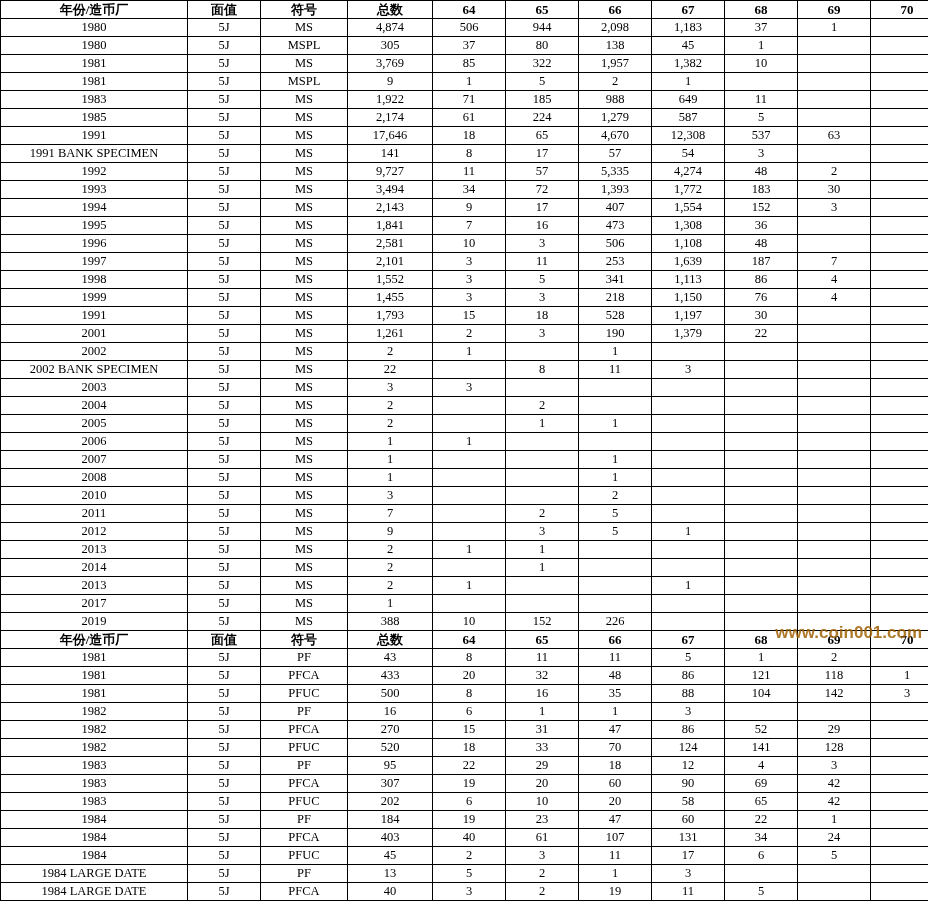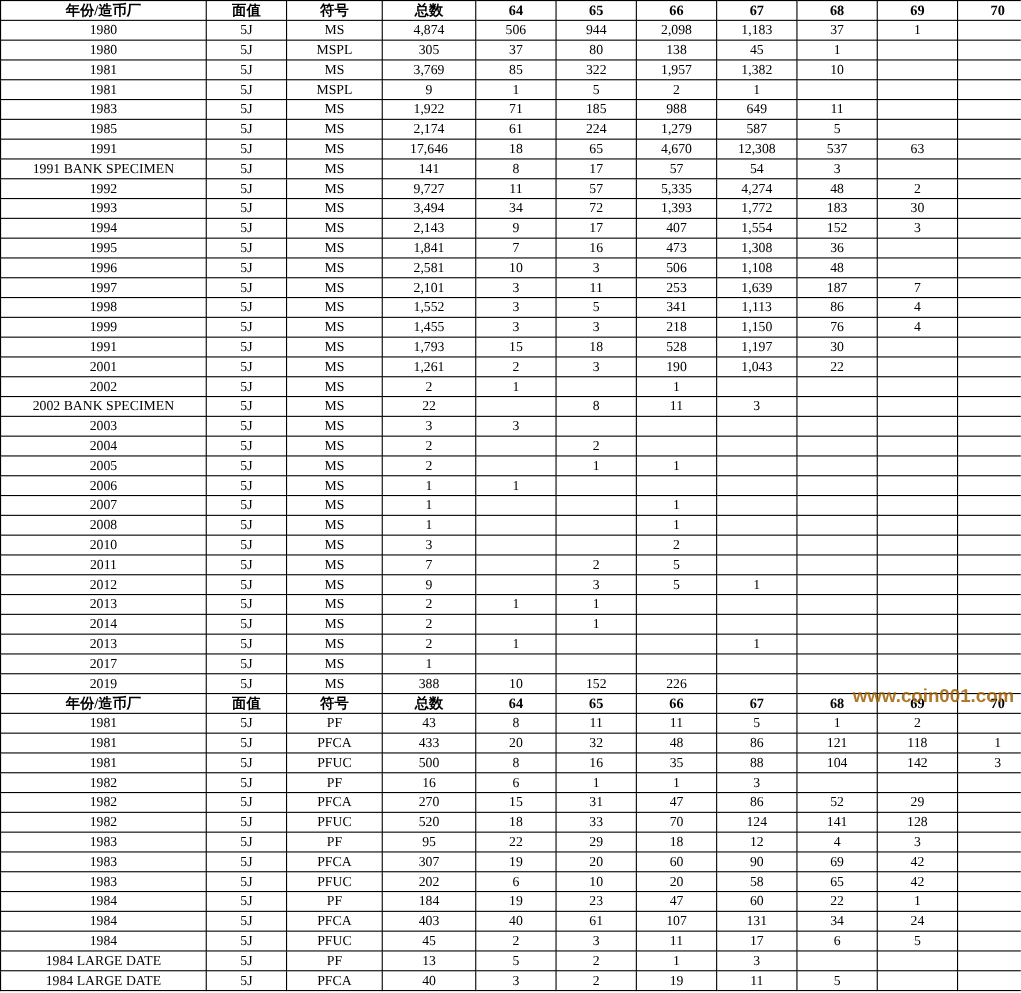--- a/index.html
+++ b/index.html
@@ -302,21 +302,21 @@
           <td class="c-g70"></td>
         </tr>
         <tr>
           <td class="c-year">2001</td>
           <td class="c-denom">5J</td>
           <td class="c-sym">MS</td>
           <td class="c-total">1,261</td>
           <td class="c-g">2</td>
           <td class="c-g">3</td>
           <td class="c-g">190</td>
-          <td class="c-g">1,043</td>
+          <td class="c-g">1,379</td>
           <td class="c-g">22</td>
           <td class="c-g"></td>
           <td class="c-g70"></td>
         </tr>
         <tr>
           <td class="c-year">2002</td>
           <td class="c-denom">5J</td>
           <td class="c-sym">MS</td>
           <td class="c-total">2</td>
           <td class="c-g">1</td>

